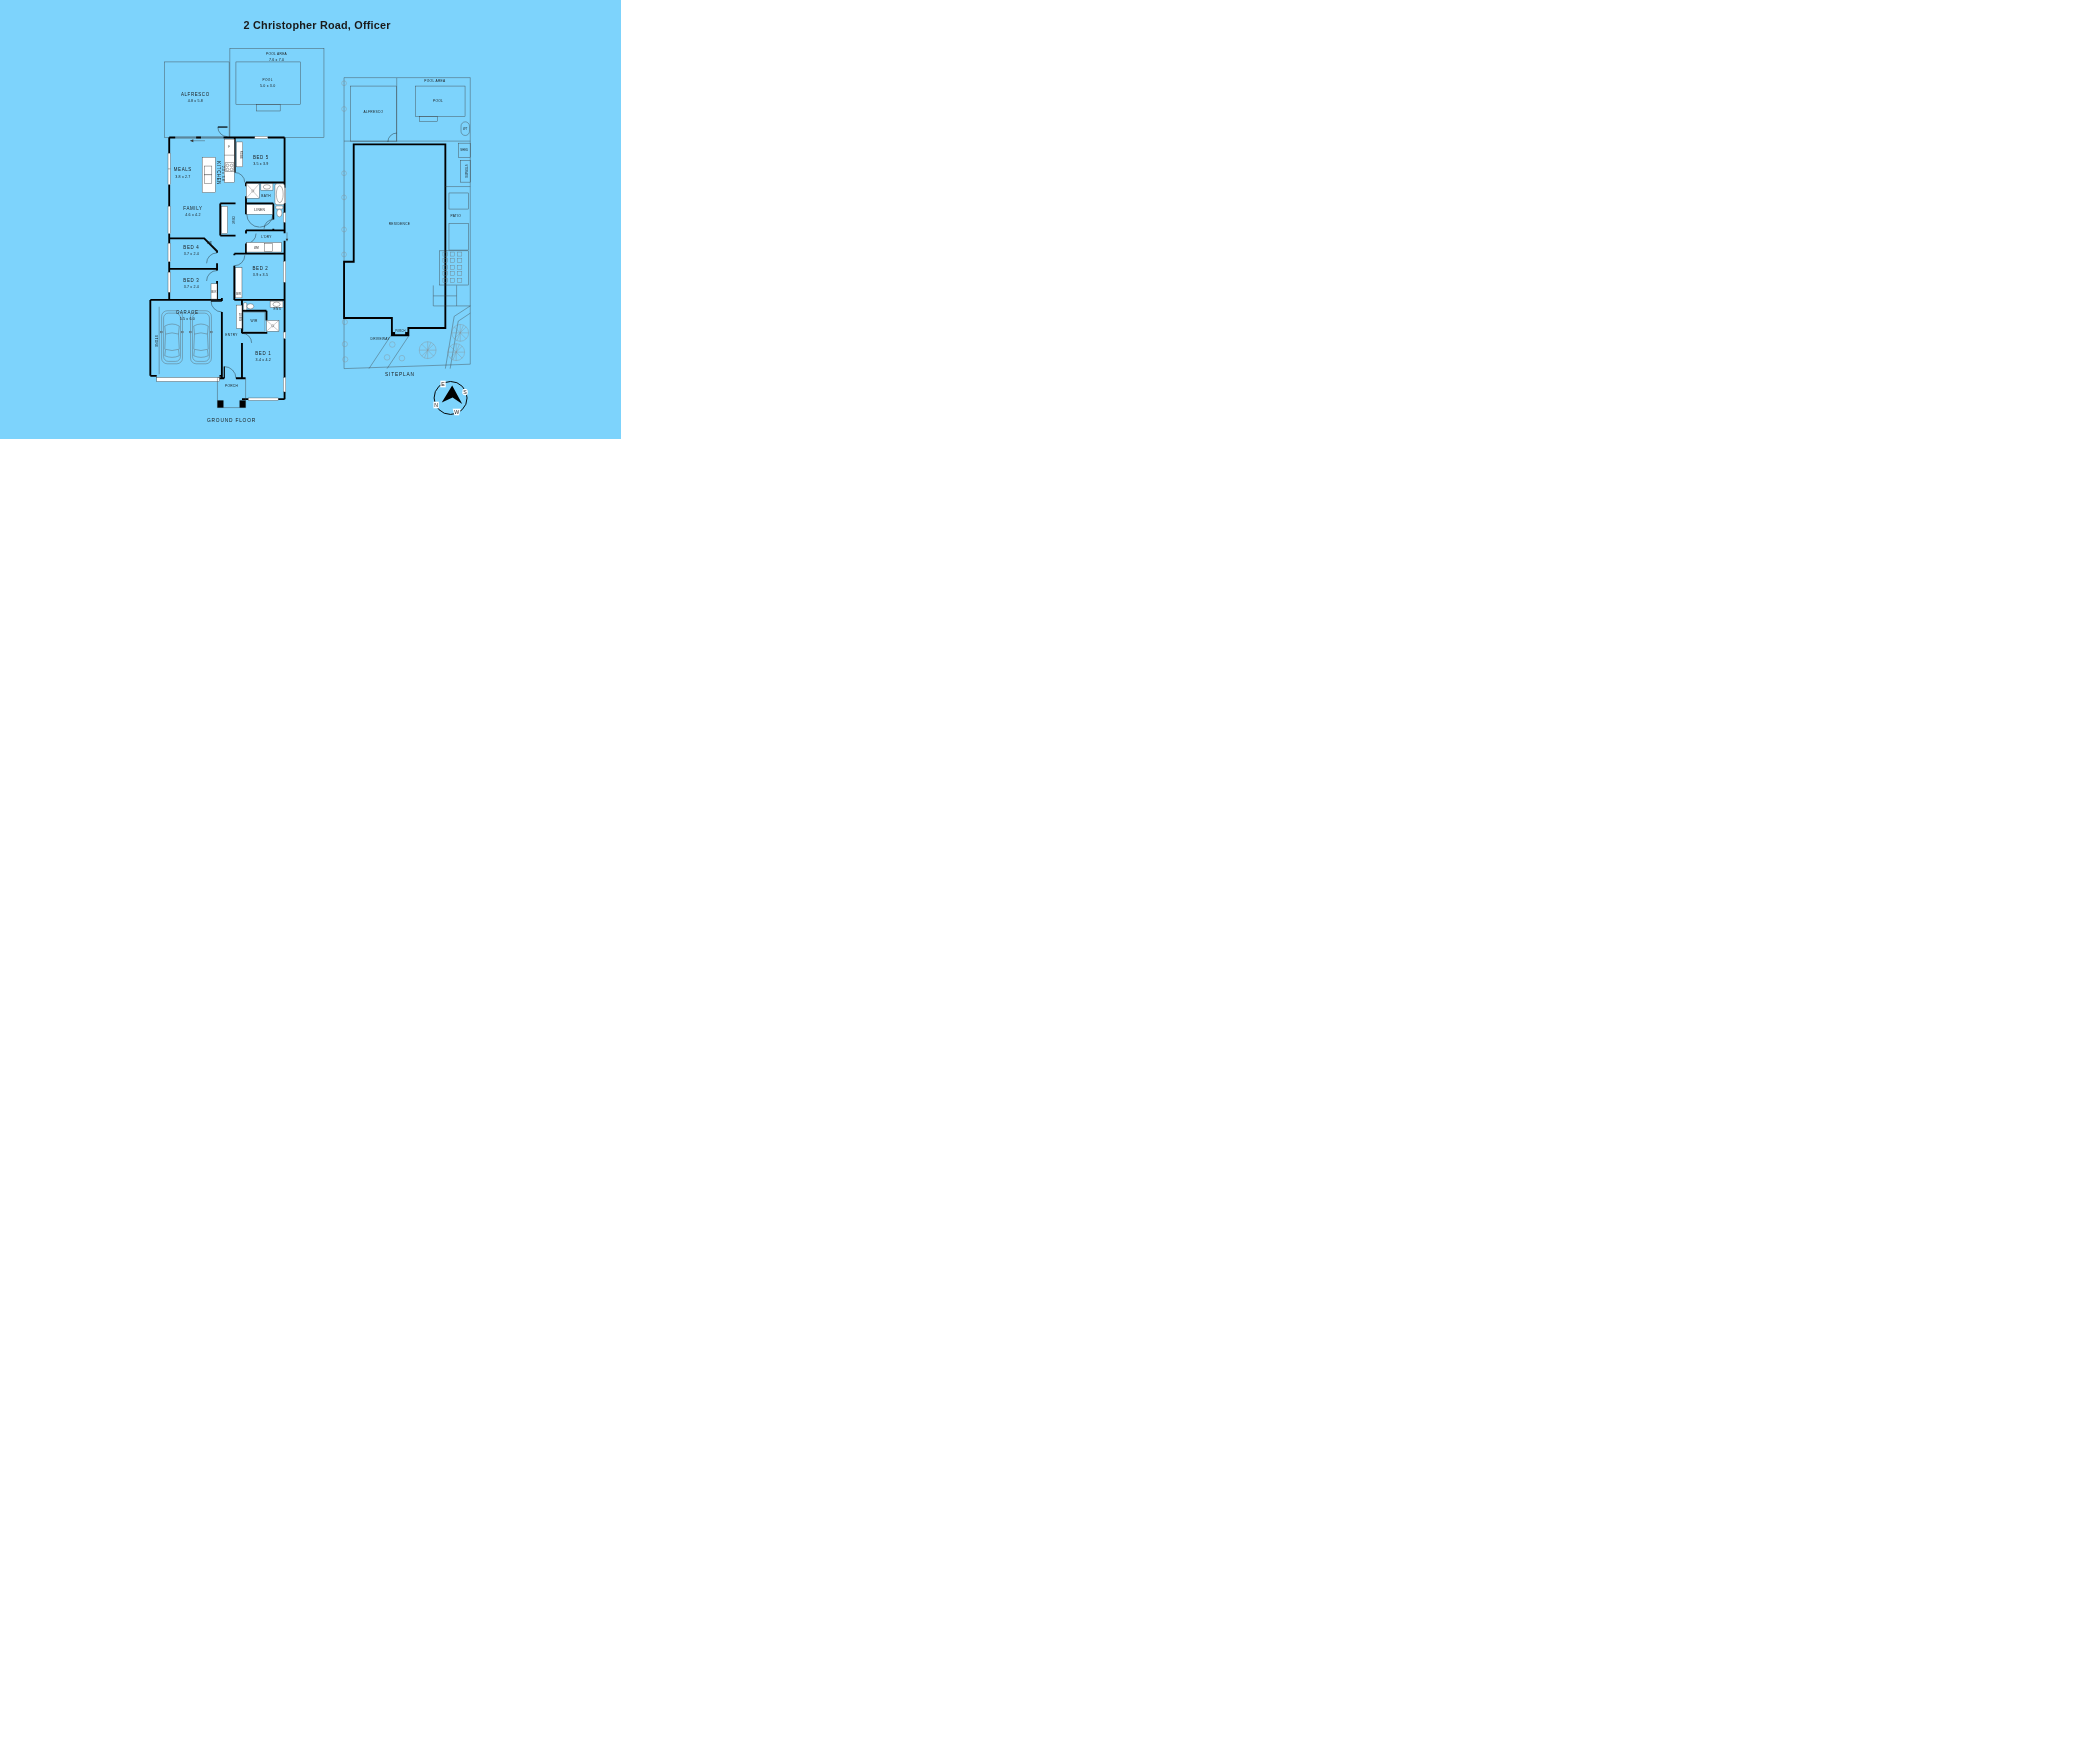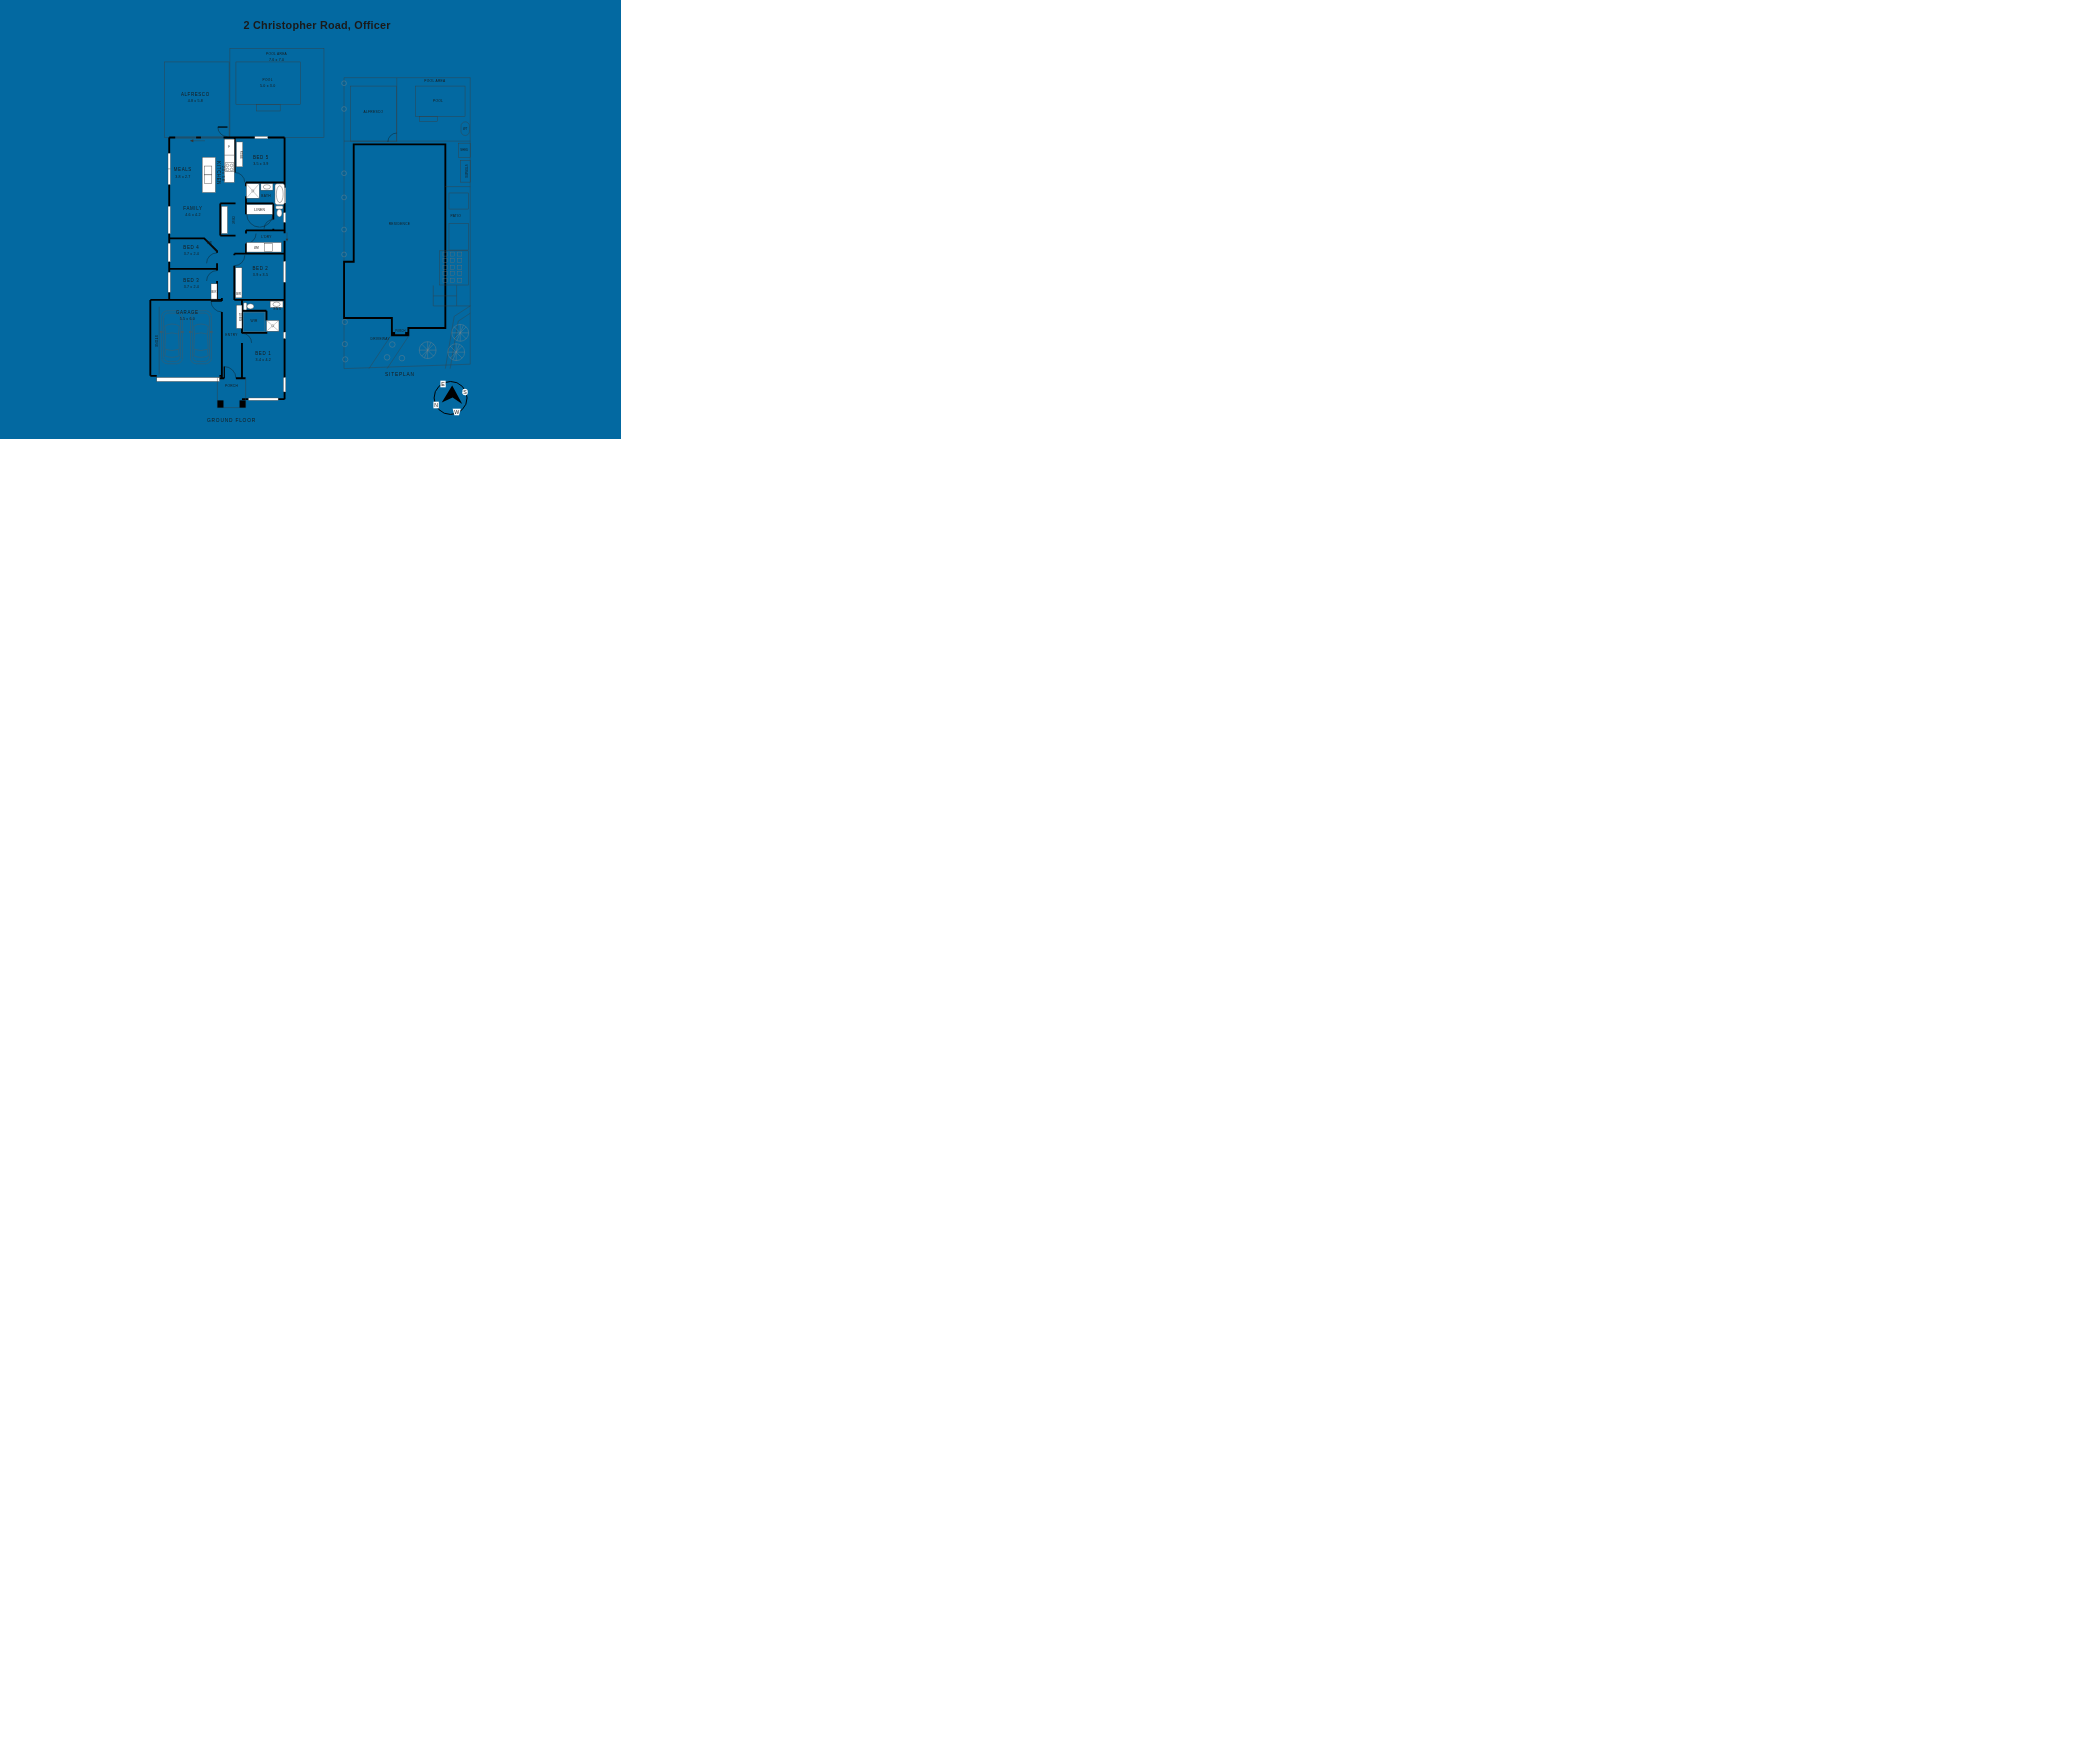--- a/index.html
+++ b/index.html
@@ -1,16 +1,16 @@
 <!DOCTYPE html>
 <html style="font-size:6.7px"><head>
 <meta charset="utf-8">
 <style>
   html,body{margin:0;padding:0;background:#fff;}
-  .page{position:relative;width:621px;height:439px;background:#0369a1;overflow:hidden;}
+  .page{position:relative;width:621px;height:439px;background:#7dd3fc;overflow:hidden;}
   svg{display:block;width:100%;height:100%;}
   text{font-family:"Liberation Sans","DejaVu Sans",sans-serif;fill:#1a1a1a;}
   .title{font-size:27px;font-weight:bold;letter-spacing:0.5px;}
   .room{font-size:11px;letter-spacing:1.6px;}
   .dim{font-size:9px;letter-spacing:0.4px;}
   .small{font-size:8px;letter-spacing:0.8px;}
   .tiny{font-size:6.6px;letter-spacing:0.4px;}
   .cap{font-size:12px;letter-spacing:2px;}
   .compassletter{font-size:13px;paint-order:stroke;stroke:#fff;stroke-width:6px;}
   .wall{stroke:#000;stroke-width:4.6;fill:none;}

